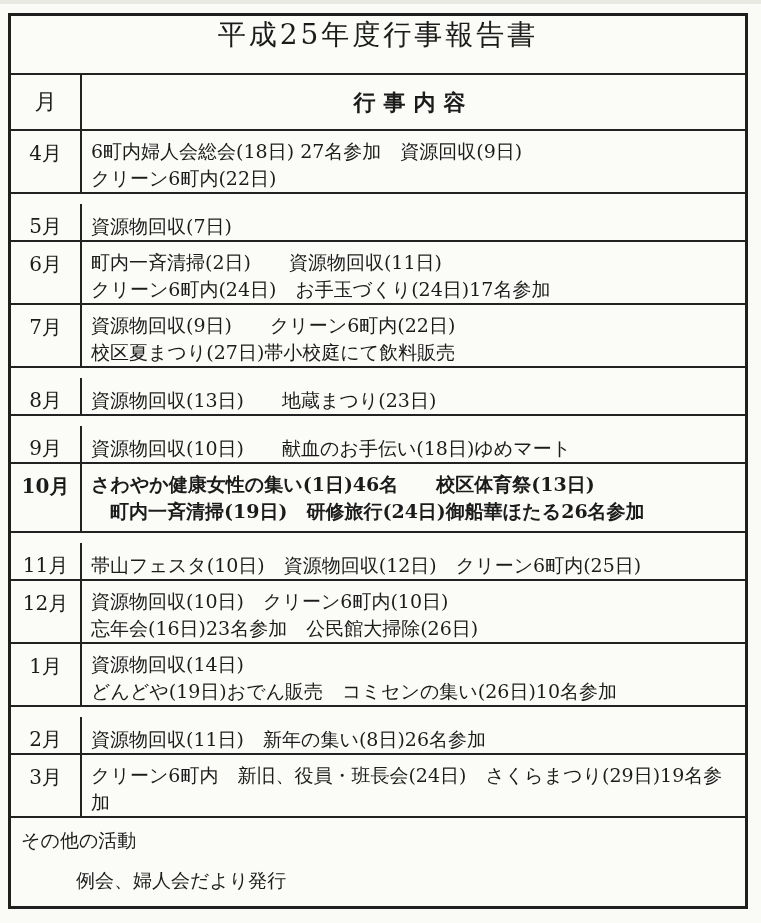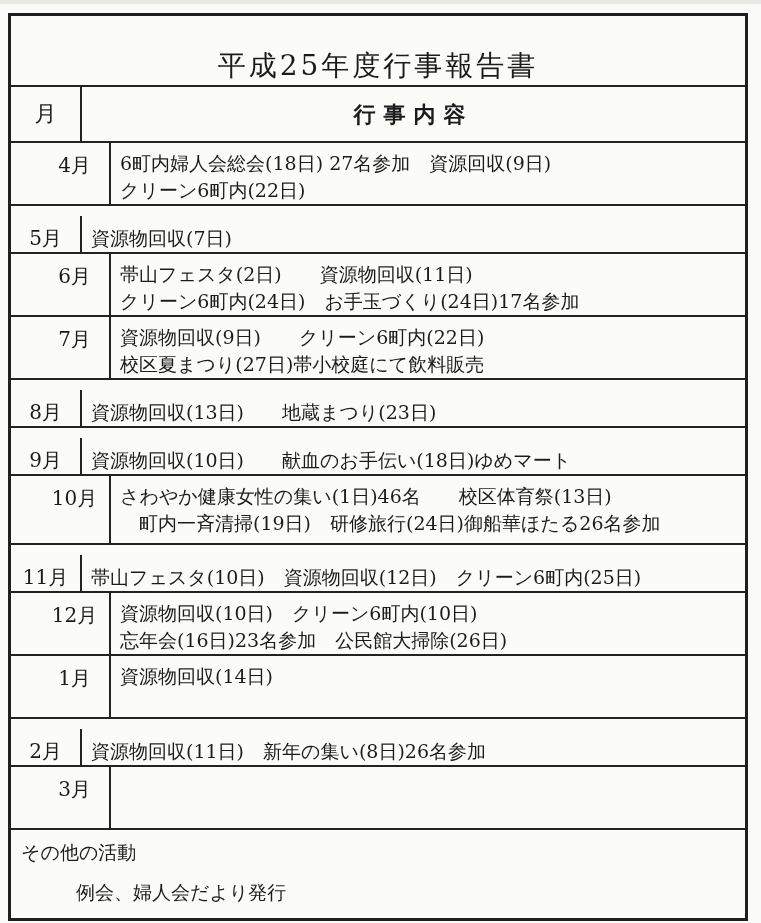--- a/index.html
+++ b/index.html
@@ -17,22 +17,22 @@
   }
   .sheet{
     position:absolute;top:13px;left:8px;width:740px;
   }
   .doc-table{
     border:3px solid #1f1f1f;
     background:#fbfbf8;
   }
   .row{display:flex;border-top:2px solid #222;}
   .r-title{
-    border-top:none;height:69px;
-    display:flex;align-items:flex-end;justify-content:center;
+    border-top:none;height:57px;
+    display:flex;align-items:flex-start;justify-content:center;
   }
   .title-text{
     font-size:28px;letter-spacing:3px;
   }
   .r-header{height:54px;}
   .r-header .month-cell{
     font-size:22px;align-items:center;padding-top:0;
   }
   .r-header .content-cell{
     display:flex;align-items:center;justify-content:center;
@@ -47,22 +47,22 @@
     box-sizing:border-box;
   }
   .content-cell{
     flex:1;
     padding:7px 10px 0 9px;
     font-size:19px;
     line-height:27px;
     box-sizing:border-box;
   }
   .r1{min-height:46px;align-items:flex-end;}
-  .r2{min-height:61px;padding-left:29px;}
-  .r2.tall{min-height:67px;}
+  .r2{min-height:61px;}
+  .r2.tall{min-height:67px;font-weight:bold;}
   .line{white-space:pre-wrap;}
   .r-footer{
     display:block;
     min-height:90px;
     padding:10px 12px 0 10px;
     font-size:19px;
     box-sizing:border-box;
   }
   .footer-note{
     padding-left:55px;
@@ -97,21 +97,21 @@
     <div class="row r1">
       <div class="month-cell">5月</div>
       <div class="content-cell">
         <div class="line">資源物回収(7日)</div>
       </div>
     </div>
 
     <div class="row r2">
       <div class="month-cell">6月</div>
       <div class="content-cell">
-        <div class="line">帯山フェスタ(2日)　　資源物回収(11日)</div>
+        <div class="line">町内一斉清掃(2日)　　資源物回収(11日)</div>
         <div class="line">クリーン6町内(24日)　お手玉づくり(24日)17名参加</div>
       </div>
     </div>
 
     <div class="row r2">
       <div class="month-cell">7月</div>
       <div class="content-cell">
         <div class="line">資源物回収(9日)　　クリーン6町内(22日)</div>
         <div class="line">校区夏まつり(27日)帯小校庭にて飲料販売</div>
       </div>
@@ -151,33 +151,35 @@
       <div class="content-cell">
         <div class="line">資源物回収(10日)　クリーン6町内(10日)</div>
         <div class="line">忘年会(16日)23名参加　公民館大掃除(26日)</div>
       </div>
     </div>
 
     <div class="row r2">
       <div class="month-cell">1月</div>
       <div class="content-cell">
         <div class="line">資源物回収(14日)</div>
+        <div class="line">どんどや(19日)おでん販売　コミセンの集い(26日)10名参加</div>
       </div>
     </div>
 
     <div class="row r1">
       <div class="month-cell">2月</div>
       <div class="content-cell">
         <div class="line">資源物回収(11日)　新年の集い(8日)26名参加</div>
       </div>
     </div>
 
     <div class="row r2">
       <div class="month-cell">3月</div>
       <div class="content-cell">
+        <div class="line">クリーン6町内　新旧、役員・班長会(24日)　さくらまつり(29日)19名参加</div>
       </div>
     </div>
 
     <div class="row r-footer">
       <div class="line">その他の活動</div>
       <div class="line footer-note">例会、婦人会だより発行</div>
     </div>
 
   </div>
 </div>

